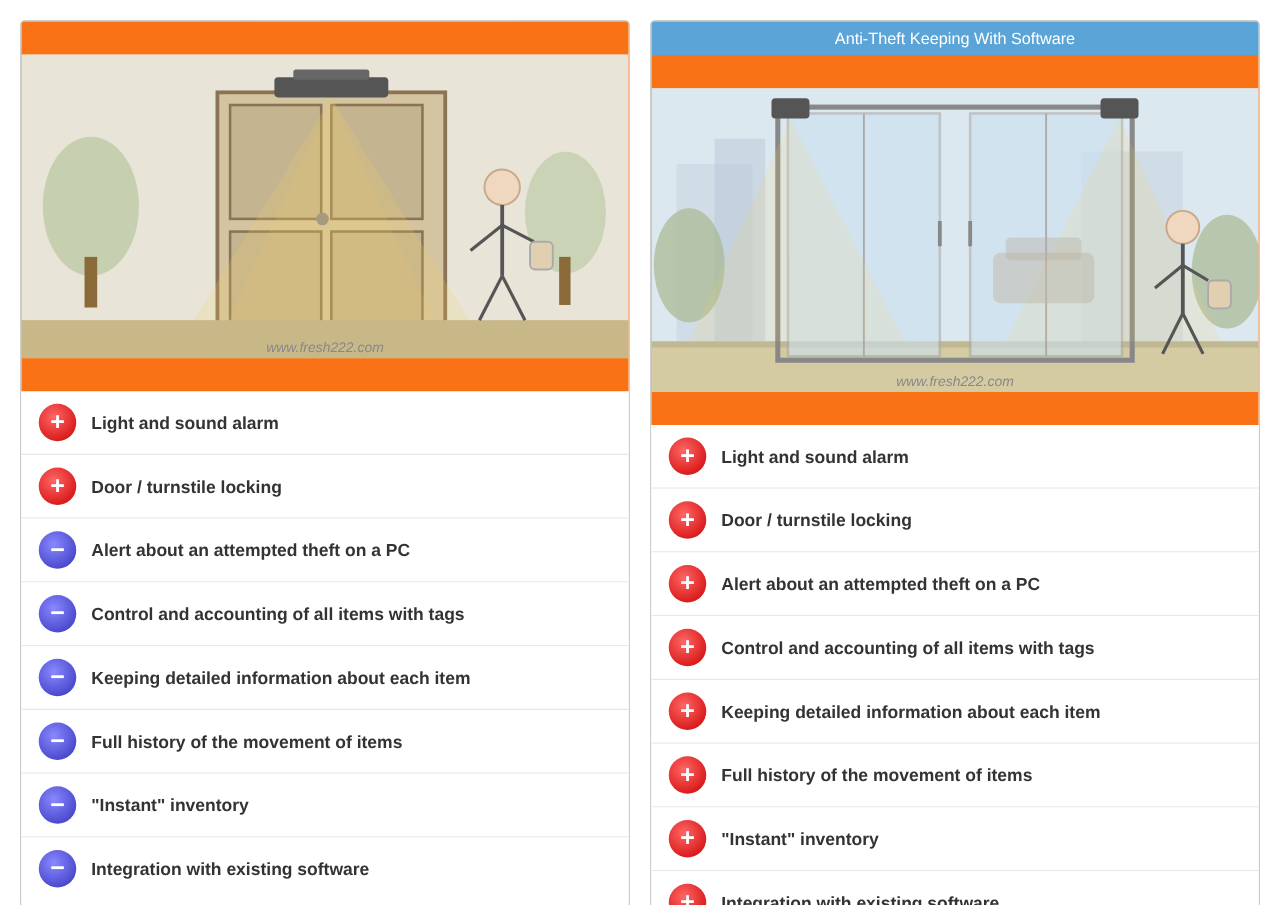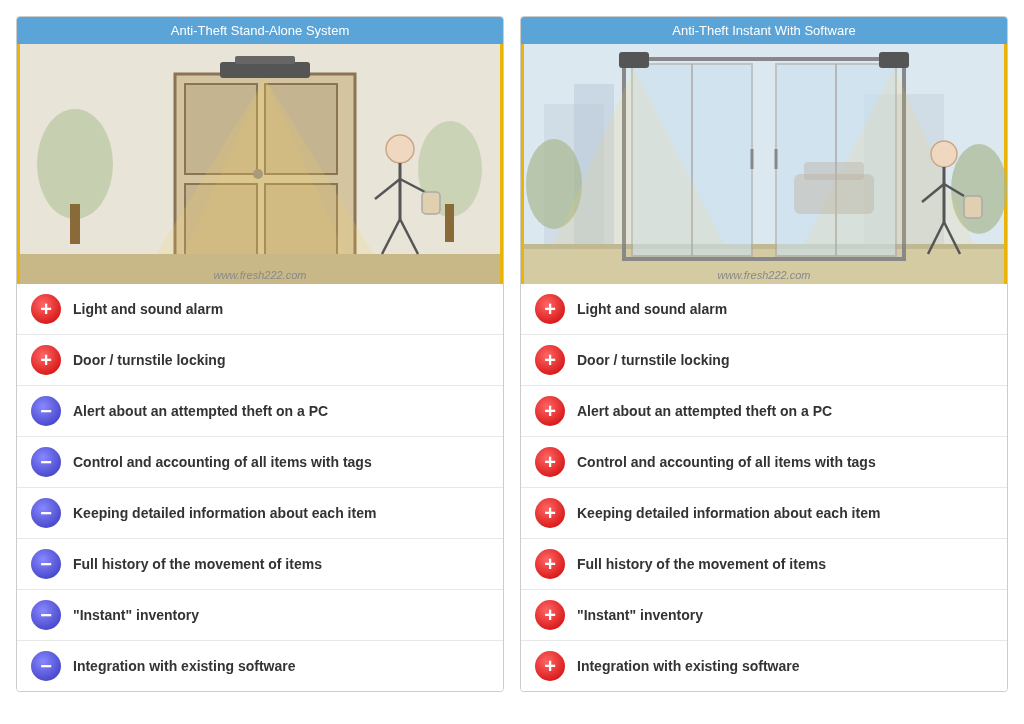--- a/index.html
+++ b/index.html
@@ -28,23 +28,23 @@
     }
     .column-header {
       background: #5ba4d8;
       color: #fff;
       text-align: center;
       padding: 6px 8px;
       font-size: 13px;
       font-weight: normal;
     }
     .image-area {
-      background: #eab308;
+      background: #f97316;
       width: 100%;
-      height: 240px;
+      height: 296px;
       display: flex;
       align-items: center;
       justify-content: center;
       position: relative;
       overflow: hidden;
     }
 
     
     .feature-list {
       display: flex;
@@ -89,21 +89,20 @@
     .scene-svg {
       width: 100%;
       height: 100%;
     }
   </style>
 </head>
 <body>
 
 <div class="page">
 <div class="column">
-      <div class="column-header">Anti-Theft Stand-Alone System</div>
       <div class="image-area">
       <svg class="scene-svg" viewBox="0 0 480 240" xmlns="http://www.w3.org/2000/svg">
 
         <rect width="480" height="240" fill="#e8e4d8"></rect>
 
         <ellipse cx="55" cy="120" rx="38" ry="55" fill="#b8c8a0" opacity="0.7"></ellipse>
         <rect x="50" y="160" width="10" height="40" fill="#8b6a3a"></rect>
 
         <ellipse cx="430" cy="125" rx="32" ry="48" fill="#b8c8a0" opacity="0.6"></ellipse>
         <rect x="425" y="160" width="9" height="38" fill="#8b6a3a"></rect>
@@ -166,21 +165,21 @@
           <div class="feature-icon icon-blue">−</div>
           <span class="feature-text">"Instant" inventory</span>
         </div>
         <div class="feature-item">
           <div class="feature-icon icon-blue">−</div>
           <span class="feature-text">Integration with existing software</span>
         </div>
       </div>
     </div>
     <div class="column">
-      <div class="column-header">Anti-Theft Instant With Software</div>
+      <div class="column-header">Anti-Theft Keeping With Software</div>
       <div class="image-area">
       <svg class="scene-svg" viewBox="0 0 480 240" xmlns="http://www.w3.org/2000/svg">
 
         <rect width="480" height="240" fill="#dce8f0"></rect>
 
         <rect x="20" y="60" width="60" height="140" fill="#c8d4e0" opacity="0.6"></rect>
         <rect x="50" y="40" width="40" height="160" fill="#b8c8d8" opacity="0.5"></rect>
         <rect x="340" y="50" width="80" height="150" fill="#c8d4e0" opacity="0.6"></rect>
 
         <ellipse cx="30" cy="140" rx="28" ry="45" fill="#a8b890" opacity="0.7"></ellipse>

